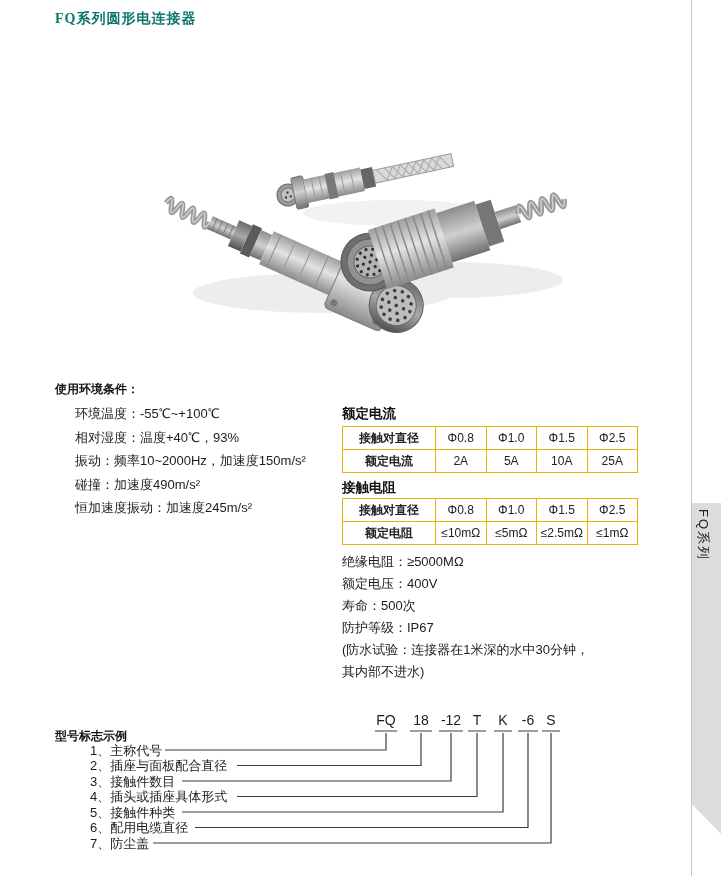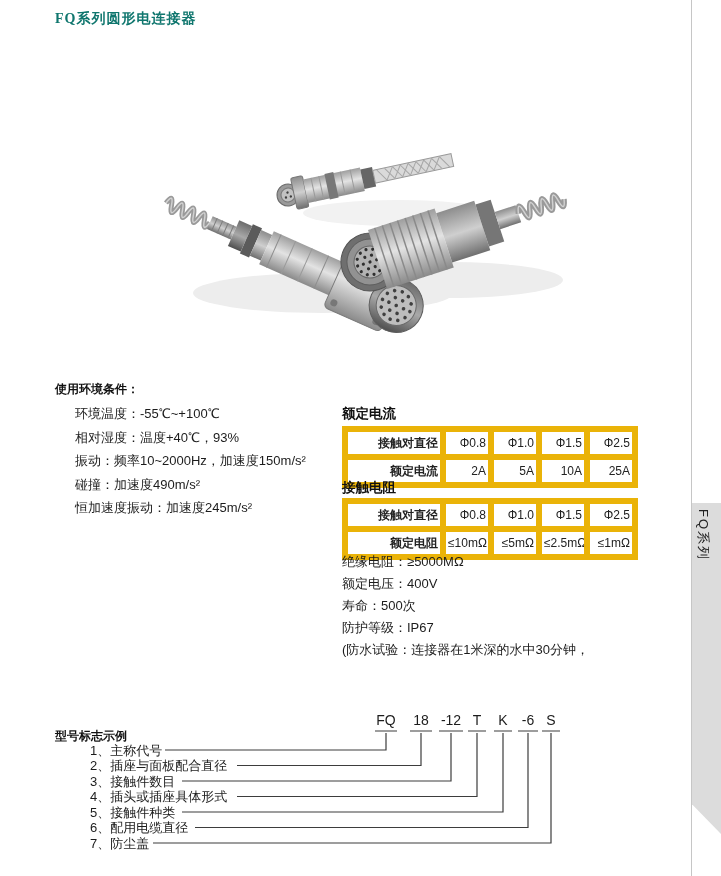--- a/index.html
+++ b/index.html
@@ -27,21 +27,21 @@
   }
   .env-list div{white-space:nowrap;margin-left:20px;}
   .sub-heading{
     position:absolute;margin:0;font-size:13.5px;font-weight:bold;color:#111;
   }
   table.spec{
     position:absolute;left:342px;border-collapse:collapse;
     font-size:12px;color:#222;table-layout:fixed;width:296px;
   }
   table.spec td{
-    border:6px solid #eab308;height:22px;text-align:right;vertical-align:middle;
+    border:1px solid #eab308;height:22px;text-align:center;vertical-align:middle;
     padding:0 2px;overflow:hidden;white-space:nowrap;
   }
   table.spec td.rowlabel{font-weight:bold;width:88px;}
   .specs-list{
     position:absolute;left:342px;top:551px;width:300px;
     font-size:13px;line-height:22px;
   }
   .model-heading{left:55px;top:696px;margin-top:32px;}
   .model-svg{position:absolute;left:85px;top:702px;}
   .edge-line{position:absolute;left:691px;top:0;width:1px;height:876px;background:#c6c6c6;}
@@ -264,20 +264,21 @@
     </tr>
   </tbody>
     </table>
 
   <div class="specs-list">
     <div>绝缘电阻：≥5000MΩ</div>
     <div>额定电压：400V</div>
     <div>寿命：500次</div>
     <div>防护等级：IP67</div>
     <div>(防水试验：连接器在1米深的水中30分钟，</div>
+    <div>其内部不进水)</div>
   </div>
 
   <h2 class="sec-heading model-heading">型号标志示例</h2>
   <svg class="model-svg" width="500" height="165" viewBox="0 0 500 165">
     <g>
       <text class="diag-token" x="301" y="23">FQ</text>
       <text class="diag-token" x="336" y="23">18</text>
       <text class="diag-token" x="366" y="23">-12</text>
       <text class="diag-token" x="392" y="23">T</text>
       <text class="diag-token" x="418" y="23">K</text>

